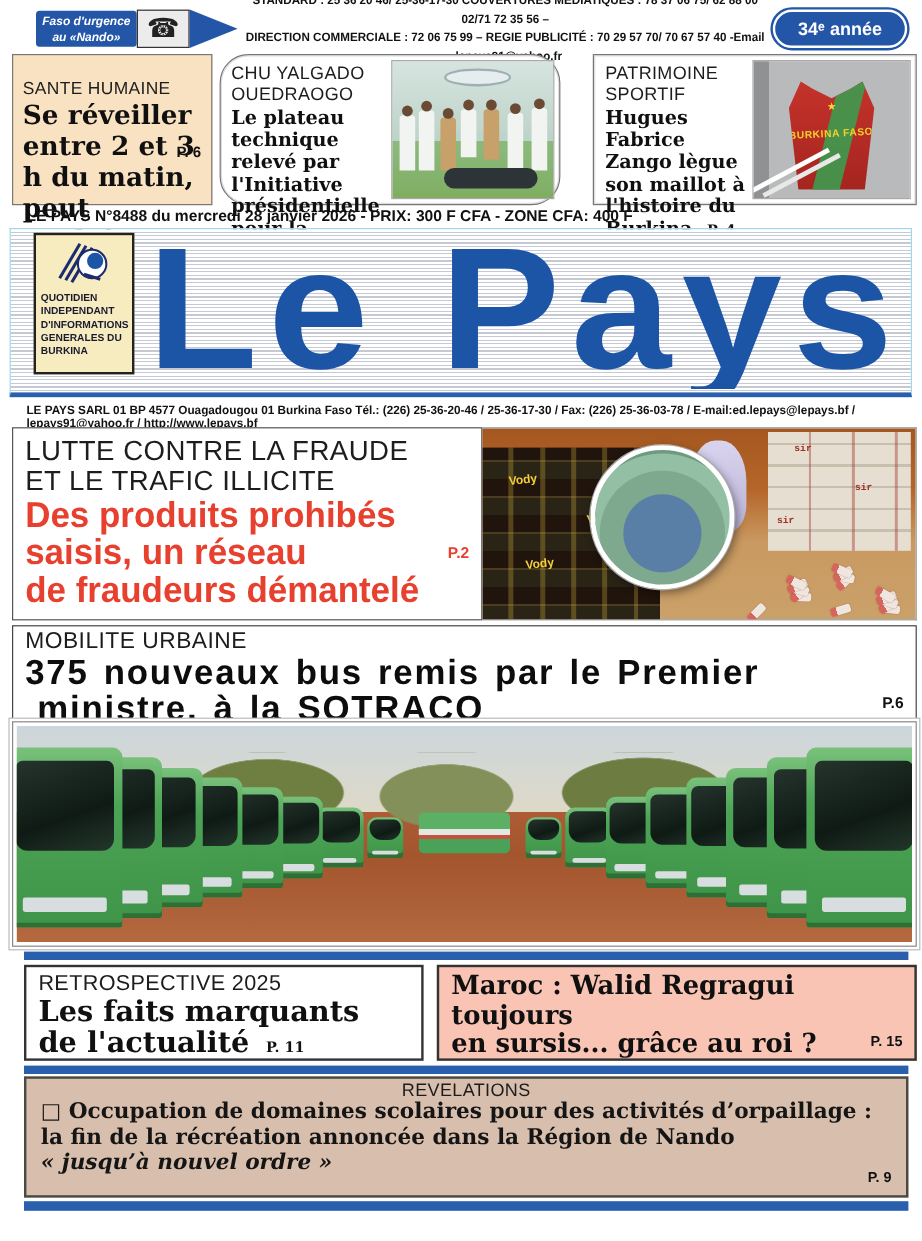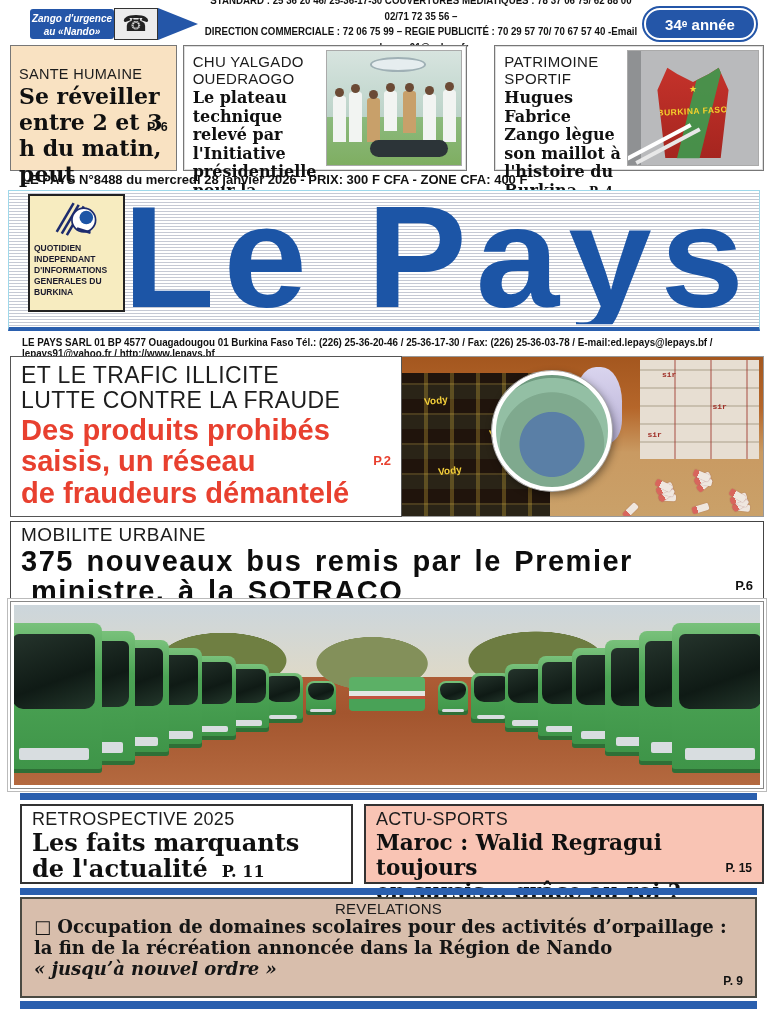--- a/index.html
+++ b/index.html
@@ -24,21 +24,21 @@
   
   .teasers { position:absolute; left:10px; top:45px; width:754px; height:126px; display:flex; gap:6px; }
   .teaser { border:1px solid #777; background:#fff; position:relative; }
   .kicker { font-weight:400; color:#1c1c1c; letter-spacing:.3px; }
   .serifhead { font-family:"DejaVu Serif", serif; font-weight:bold; color:#101010; }
   .pageref { font-weight:bold; color:#111; }
   .t1 { width:176px; background:#f9e2c2; padding:20px 8px; }
   .t1 .kicker { font-size:14.5px; }
   .t1 .serifhead { font-size:22px; line-height:1.18; margin-top:2px; }
   .t1 .pageref { position:absolute; right:8px; top:74px; font-size:12.5px; }
-  .t2 { width:302px; display:flex; padding:4px; box-shadow:0 0 0 1px #ddd inset; }
+  .t2 { width:302px; display:flex; padding:4px; box-shadow:0 0 0 1px #ddd inset;border-radius:24px; }
   .t3 { width:286px; display:flex; padding:4px; box-shadow:0 0 0 1px #ddd inset;margin-left:21px; }
   .t-tx { flex:1; padding:3px 4px 0 5px; }
   .t2 .kicker, .t3 .kicker { font-size:15px; }
   .t2 .serifhead, .t3 .serifhead { font-size:16px; line-height:1.16; margin-top:2px; }
   .t-page { font-size:12px; margin-left:12px; }
 
   
   .or-room { width:136px; position:relative; overflow:hidden; border:1px solid #aaa;
              background:linear-gradient(180deg,#d7e4df 0%,#bcd3c9 58%,#8cba7e 58%,#7fae62 100%); }
   .or-light { position:absolute; top:5%; left:32%; width:42%; height:13%; background:#e6edef;
@@ -58,21 +58,21 @@
   .jersey-text { position:absolute; left:8%; top:48%; width:84%; text-align:center; color:#f3d12c;
                  font-size:8.5px; font-weight:bold; letter-spacing:.5px; transform:rotate(-3deg); }
   .streak { position:absolute; left:-4%; bottom:18%; width:55%; height:4px; background:#fff; transform:rotate(-28deg);
             box-shadow:6px 8px 0 #e8e8e8; }
 
   
   .dateline { position:absolute; left:22px; top:172px; font-size:13px; font-weight:bold; color:#111; }
   .masthead { position:absolute; left:8px; top:190px; width:752px; height:141px;
               border:1px solid #9fd8ea; border-bottom:4px solid #2a5fae;
               background:repeating-linear-gradient(180deg,#ffffff 0 2px,#c5c9d4 2px 3px); }
-  .logobox { position:absolute; left:19px; top:3px; width:97px; height:118px; background:#f7ecc0;
+  .logobox { position:absolute; left:19px; top:3px; width:84px; height:118px; background:#f7ecc0;
              border:2px solid #222; padding:2px 4px; }
   .logomark { display:block; margin:0 auto; }
   .logotext { font-size:8.5px; font-weight:bold; color:#1a1a2e; line-height:1.3; margin-top:1px; }
   .mast-title { position:absolute; left:110px; right:2px; top:-4px; bottom:0; display:flex; align-items:center;
                 justify-content:center; font-weight:bold; font-size:150px; letter-spacing:9px; color:#1c55a6;
                 transform:scaleY(.96); overflow:hidden; }
   .contactline { position:absolute; left:22px; top:337px; width:740px; font-size:10px; font-weight:bold;
                  color:#111; transform:scaleX(.98); transform-origin:left; }
 
   
@@ -152,21 +152,21 @@
   .revel .pageref { position:absolute; right:12px; bottom:8px; font-size:12px; }
 </style>
 </head>
 <body>
 
 <div class="page">
 
   <header class="topbar">
     <div class="emergency">
       <div class="em-rect">
-        <span>Zango d'urgence</span><br>
+        <span>Faso d'urgence</span><br>
         <span>au «Nando»</span>
       </div>
       <div class="phone-box">☎</div>
       <div class="em-arrow"></div>
     </div>
     <div class="tb-center">
       <div>STANDARD : 25 36 20 46/ 25-36-17-30 COUVERTURES MEDIATIQUES : 78 37 06 75/ 62 88 00 02/71 72 35 56 –</div>
       <div>DIRECTION COMMERCIALE : 72 06 75 99 – REGIE PUBLICITÉ : 70 29 57 70/ 70 67 57 40 -Email : lepays91@yahoo.fr</div>
     </div>
     <div class="year-oval">34ᵉ année</div>
@@ -229,22 +229,22 @@
       </svg>
       <div class="logotext">QUOTIDIEN INDEPENDANT D'INFORMATIONS GENERALES DU BURKINA</div>
     </div>
     <div class="mast-title">Le Pays</div>
   </section>
   <div class="contactline">LE PAYS SARL 01 BP 4577 Ouagadougou 01 Burkina Faso Tél.: (226) 25-36-20-46 / 25-36-17-30 / Fax: (226) 25-36-03-78 / E-mail:ed.lepays@lepays.bf / lepays91@yahoo.fr / http://www.lepays.bf</div>
 
   <section class="fraud">
     <div class="fraud-text">
       <div class="fraud-kicker">
+        <div>LUTTE CONTRE LA FRAUDE</div>
         <div>ET LE TRAFIC ILLICITE</div>
-        <div>LUTTE CONTRE LA FRAUDE</div>
       </div>
       <div class="fraud-line">Des produits prohibés</div>
       <div class="fraud-line">saisis, un réseau</div>
       <div class="fraud-line">de fraudeurs démantelé</div>
       <div class="fraud-page">P.2</div>
     </div>
     <div class="fraud-photo">
       <div class="stack-left"></div>
       <span class="vody" style="left:6%;top:24%;">Vody</span>
       <span class="vody" style="left:24%;top:44%;">Vody</span>
@@ -304,25 +304,24 @@
         <div class="bus" style="width: 39.4286px; height: 50.5714px; bottom: 61.7143px; right: 249.143px; z-index: 14;"></div>
         <div class="bus" style="width: 30px; height: 34px; bottom: 70px; right: 292px; z-index: 13;"></div>
       </div>
   </section>
 
   <div class="bar bar1"></div>
 
   <article class="retro">
     <div class="kicker">RETROSPECTIVE 2025</div>
     <div class="serifhead">Les faits marquants</div>
-    <div class="serifhead"><span>de l'actualité</span><span class="pageref" style="font-size:16px;margin-left:14px;">P. 11</span></div>
+    <div class="serifhead"><span>de l'actualité</span><span class="pageref" style="font-size:12px;margin-left:14px;">P. 11</span></div>
   </article>
 
   <article class="sports">
-    <div class="kicker">ACTU-SPORTS</div>
     <div class="serifhead">Maroc : Walid Regragui toujours</div>
     <div class="serifhead">en sursis... grâce au roi ?</div>
     <div class="pageref">P. 15</div>
   </article>
 
   <div class="bar bar2"></div>
 
   <article class="revel">
     <span class="kicker">REVELATIONS</span>
     <div class="rv-line">□ Occupation de domaines scolaires pour des activités d’orpaillage :</div>

